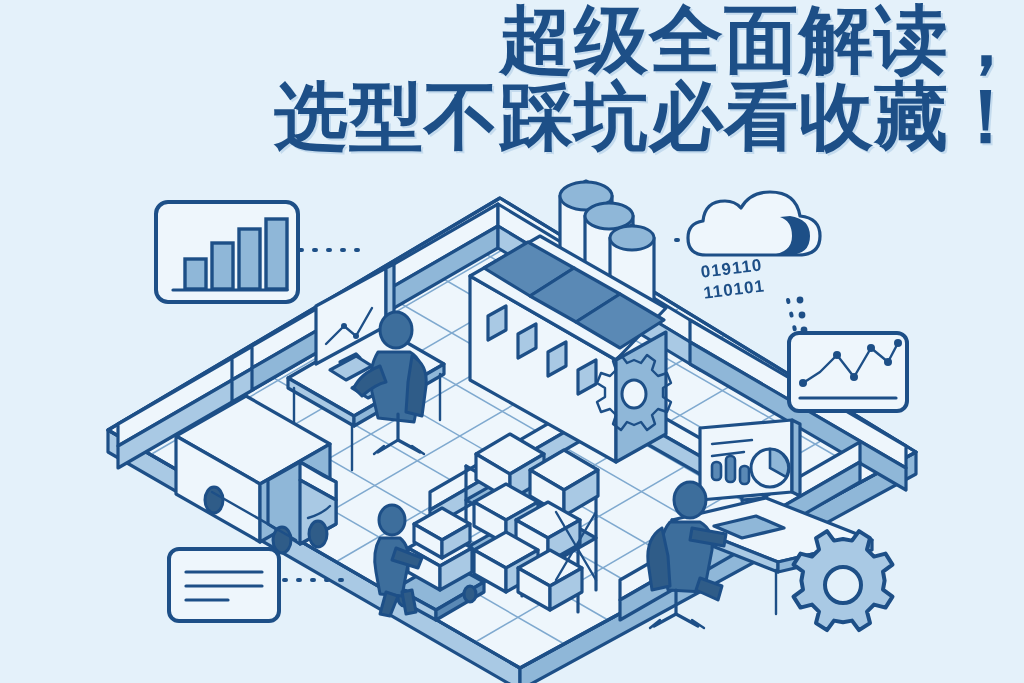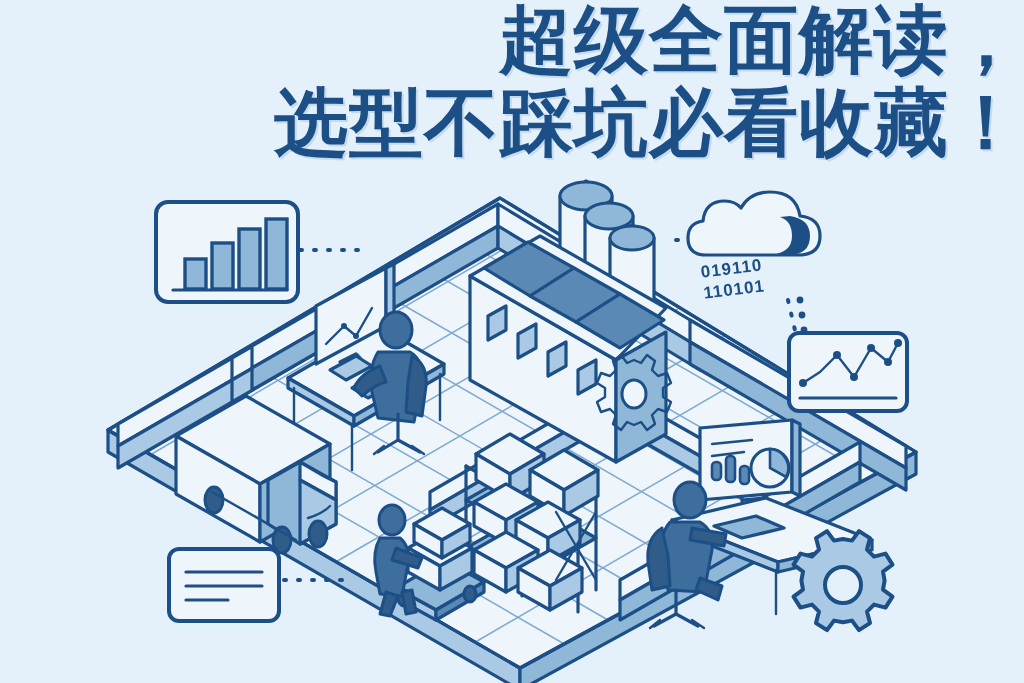--- a/index.html
+++ b/index.html
@@ -20,21 +20,21 @@
   .headline .line{
     font-size:74px;
     font-weight:bold;
     color:#1d4f87;
     letter-spacing:1px;
     line-height:1.02;
     text-shadow:2px 2px 0 rgba(190,215,235,.85);
     white-space:nowrap;
   }
   .headline .l1{margin-top:2px;}
-  .headline .l2{margin-top:8px;}
+  .headline .l2{margin-top:2px;}
 
   .footline{
     position:absolute;left:0;top:638px;width:1024px;
     text-align:center;z-index:20;pointer-events:none;
     overflow:hidden;height:45px;
   }
   .footline .ftxt{
     font-size:76px;font-weight:bold;color:#1d4f87;
     letter-spacing:2px;line-height:1;
     text-shadow:2px 2px 0 rgba(190,215,235,.85);

